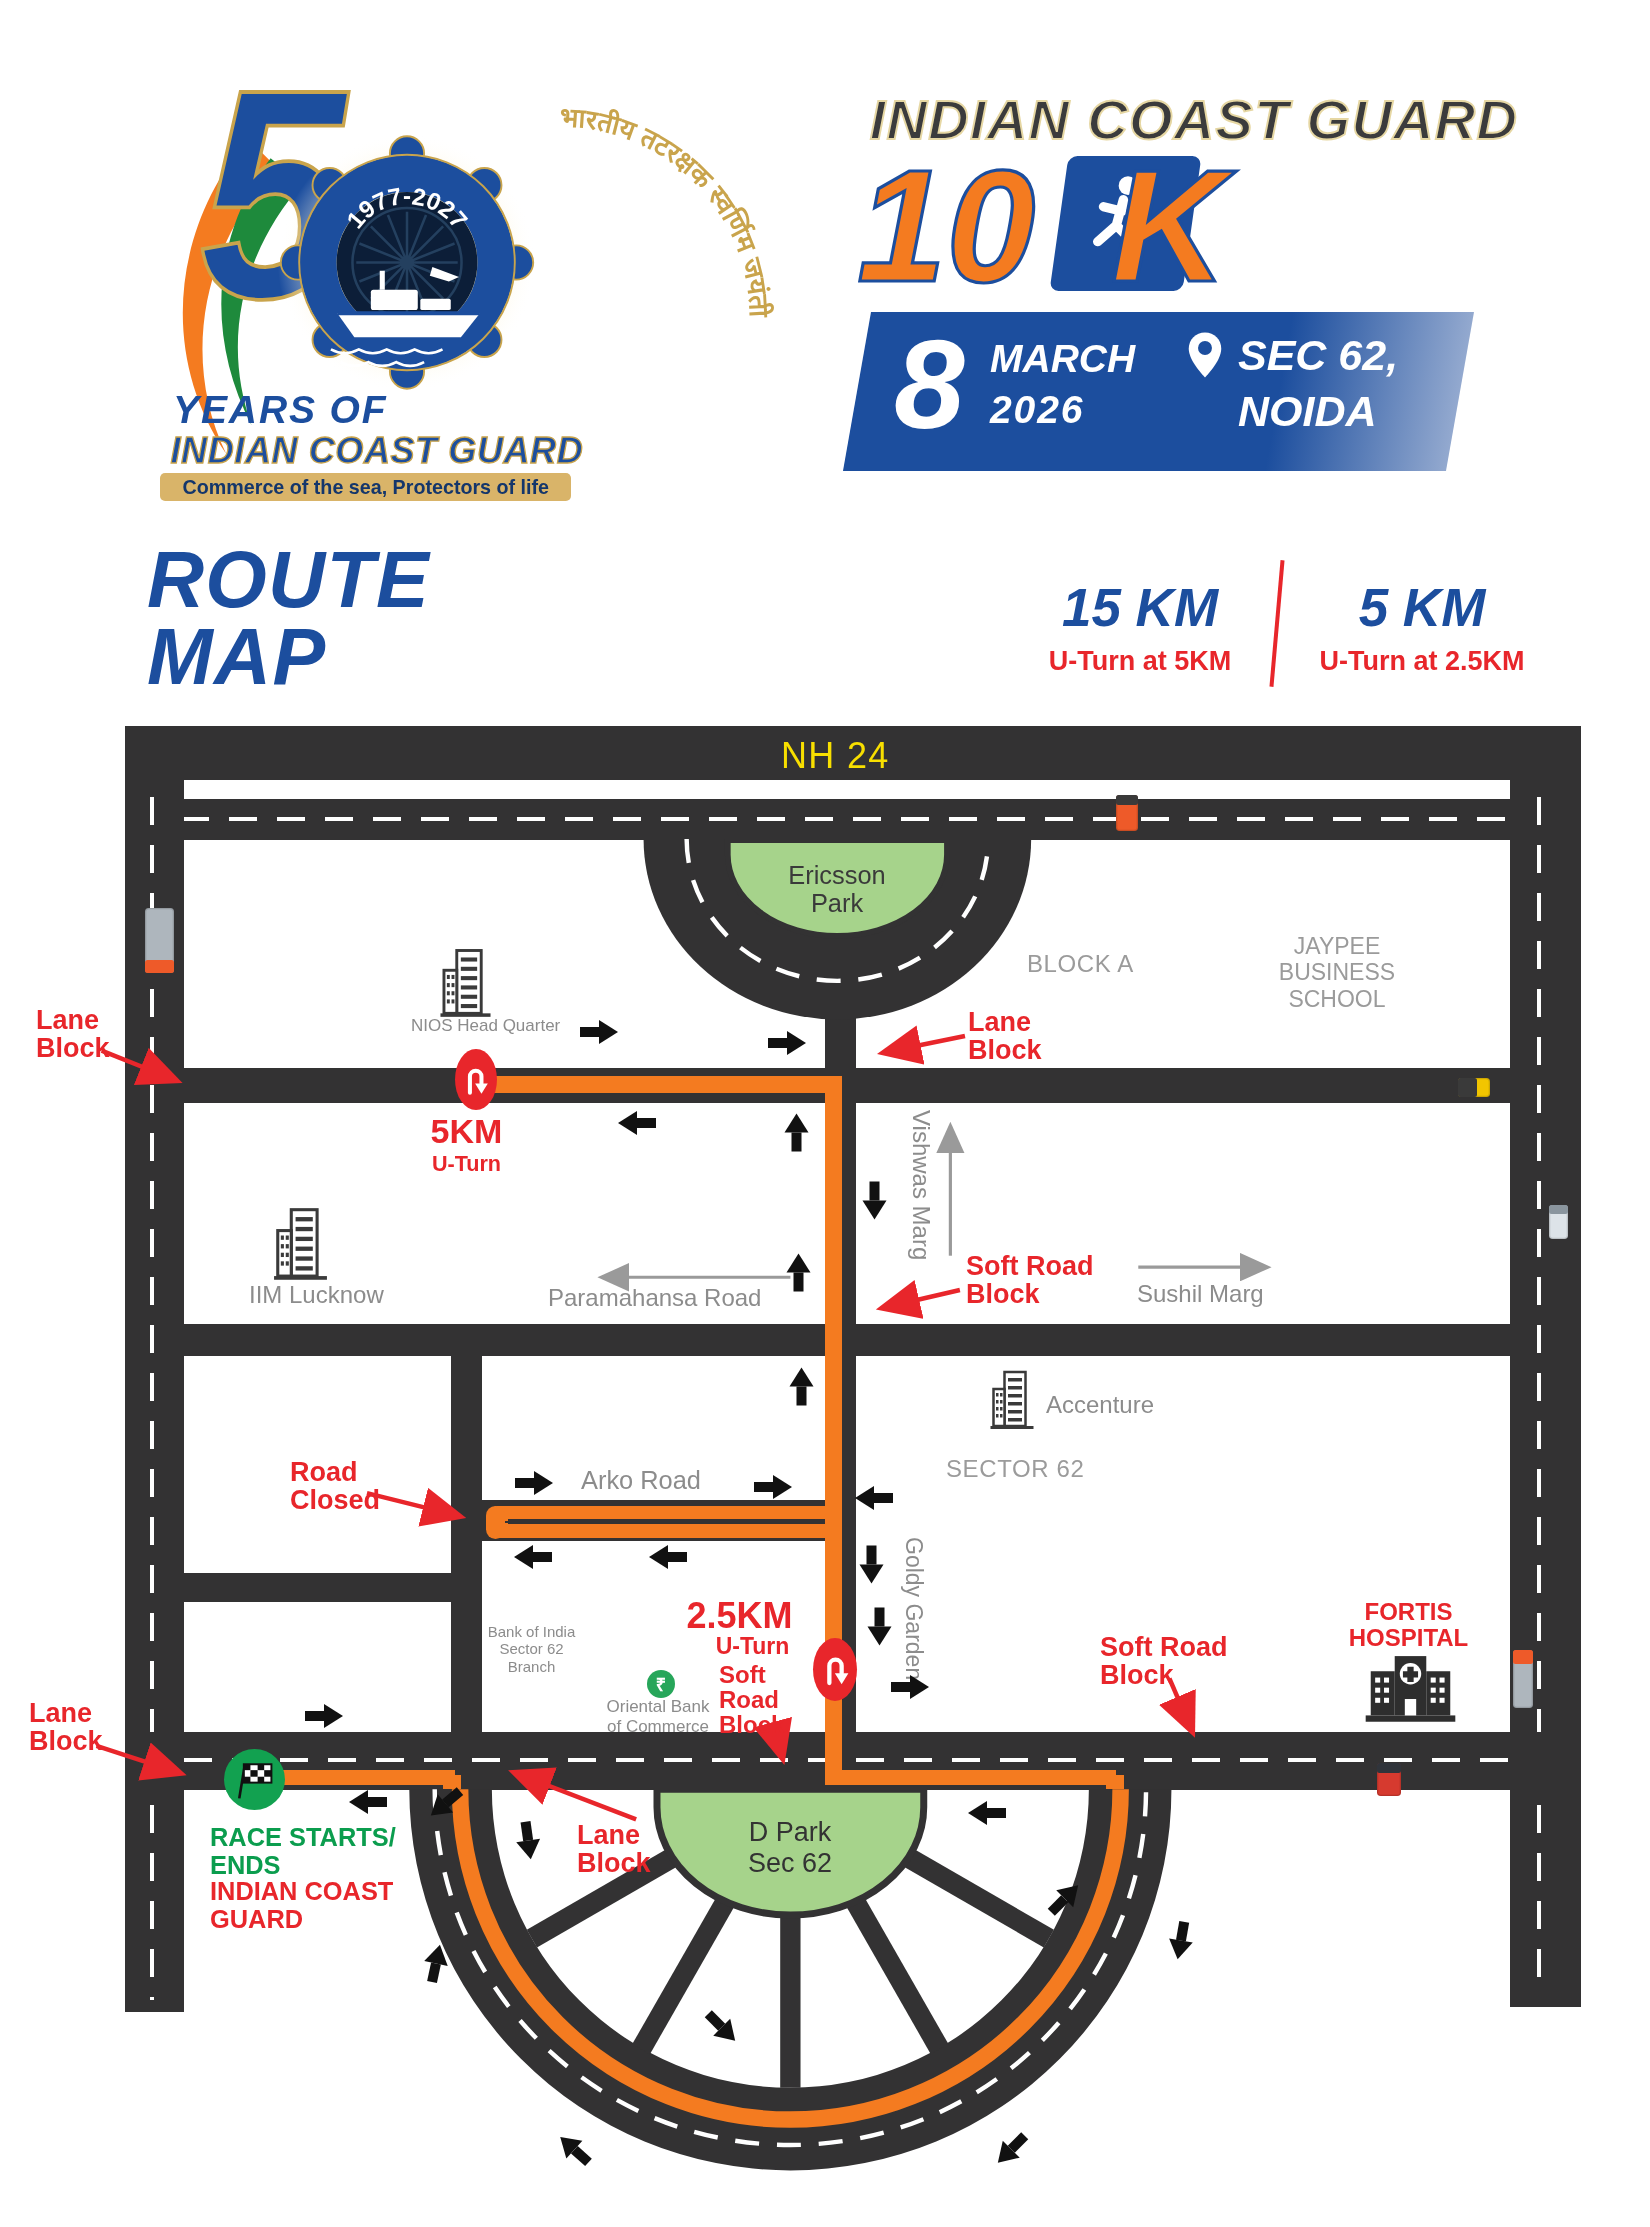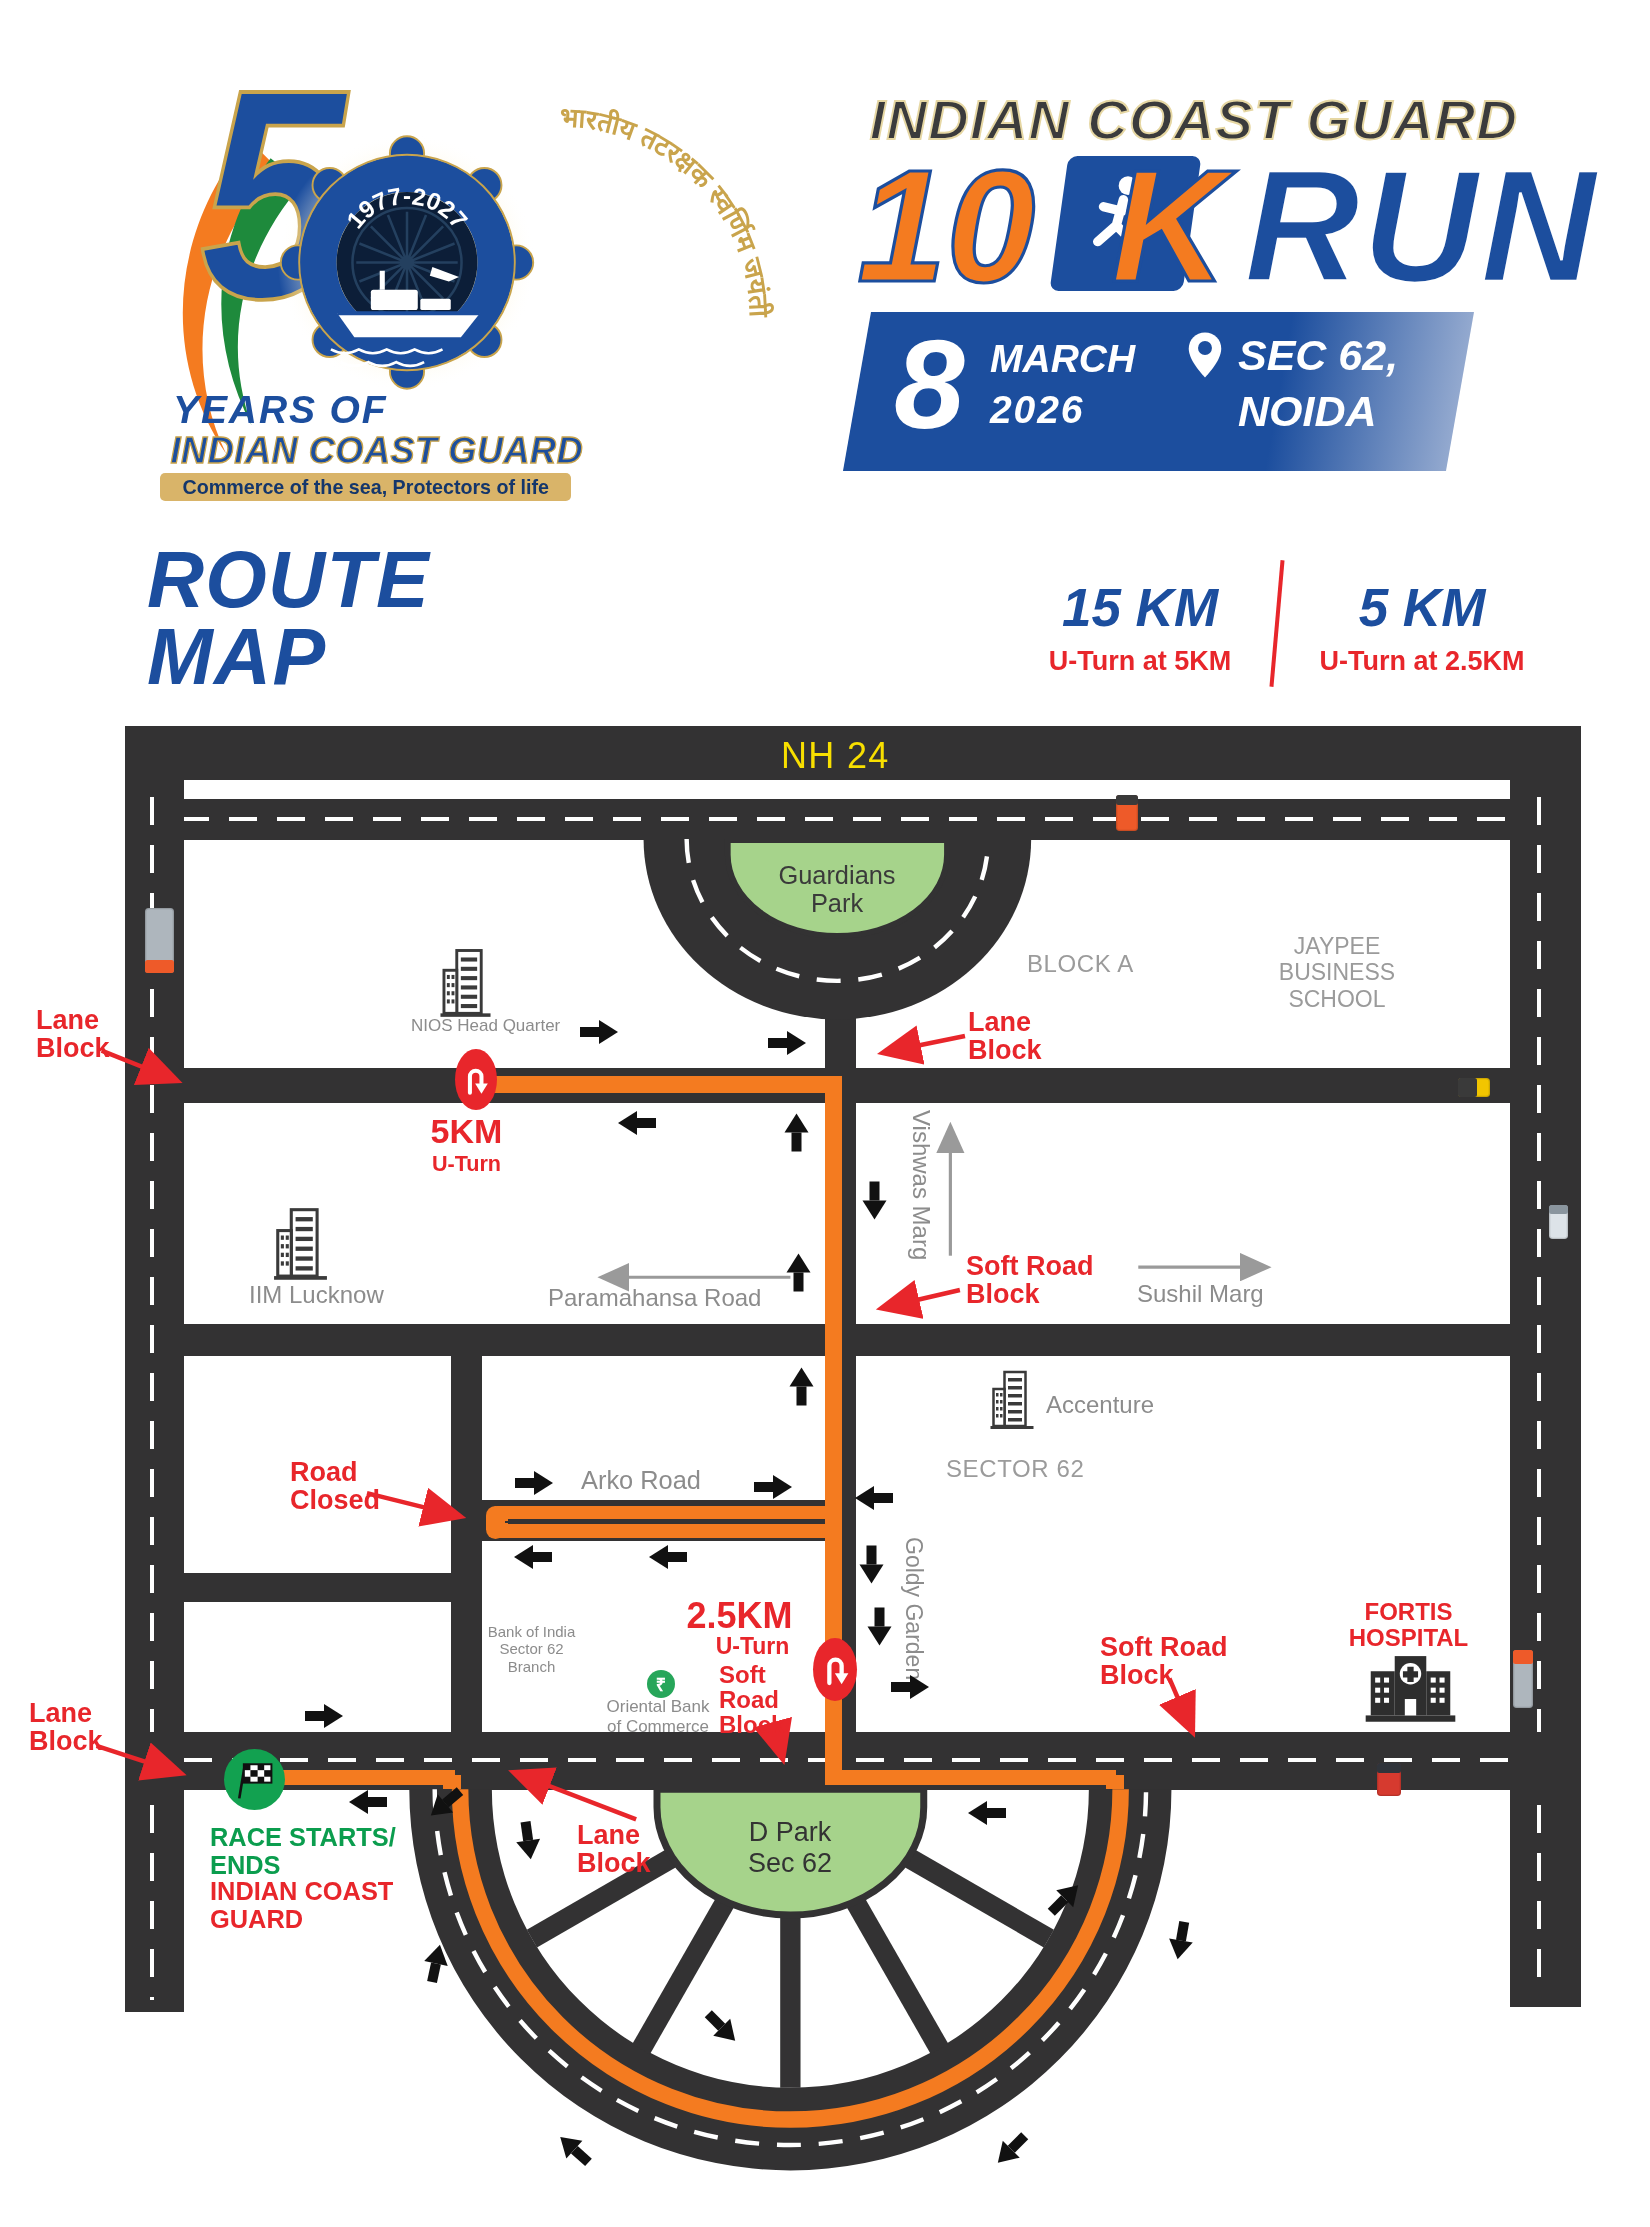--- a/index.html
+++ b/index.html
@@ -162,21 +162,20 @@
 
 <div class="abs" style="left:851px;top:76px;width:692px;height:406px;">
   <div class="abs it9 center" style="left:0px;top:11.4px;width:686px;font-size:56px;color:#3B3B3C;-webkit-text-stroke:1.9px #E6D7A3;letter-spacing:1.3px;">INDIAN COAST GUARD</div>
   <div class="abs" style="left:6.3px;top:70px;width:686px;height:165px;">
     <span class="abs it9" style="left:0px;top:0px;font-size:160px;line-height:1;color:#F47B20;-webkit-text-stroke:3.2px #1C4E9E;">10</span>
     <span class="abs" style="left:202px;top:10.2px;width:133px;height:135px;background:#1C4E9E;border-radius:9px;transform:skewX(-8deg);"></span>
     <svg class="abs" style="left:229px;top:20.3px;" width="70" height="114" viewBox="0 0 60 84">
         <use href="#sym-runner"></use>
       </svg>
     <span class="abs it9" style="left:254px;top:0px;font-size:160px;line-height:1;color:#F47B20;-webkit-text-stroke:3.2px #1C4E9E;">K</span>
-    <span class="abs it9" style="left:387px;top:0px;font-size:160px;line-height:1;color:#1C4E9E;-webkit-text-stroke:2.5px #fff;letter-spacing:2.5px;">RUN</span>
   </div>
   <div class="abs" style="left:6.3px;top:236px;width:603px;height:159px;transform:skewX(-10deg);background:linear-gradient(90deg,#1C4E9E 0%,#1C4E9E 70%,#93A9CF 100%);">
     <div class="abs" style="left:0;top:0;width:100%;height:100%;transform:skewX(10deg);">
       <span class="abs it9" style="left:37px;top:9px;font-size:127px;line-height:1;color:#fff;">8</span>
       <span class="abs it9" style="left:133px;top:25.4px;font-size:39px;color:#fff;">MARCH</span>
       <span class="abs it9" style="left:133px;top:76px;font-size:39px;color:#fff;letter-spacing:1.9px;">2026</span>
       <svg class="abs" style="left:330px;top:19px;" width="36" height="48" viewBox="0 0 46 62">
           <use href="#sym-pin"></use>
         </svg>
       <span class="abs it9" style="left:381px;top:19px;font-size:43px;color:#fff;">SEC 62,</span>
@@ -219,21 +218,21 @@
   <div class="road" style="left:825px;top:1074px;width:30.5px;height:715px;"></div>
   <div class="road" style="left:825px;top:1015px;width:30.5px;height:63px;"></div>
   <div class="road" style="left:125px;top:1732px;width:1456px;height:58px;"></div>
   <div class="dashH" style="left:184px;top:1758px;width:1326px;"></div>
 
   <svg class="abs" style="left:635px;top:839px;" width="406" height="190" viewBox="0 0 640 300">
     <path d="M13,0 A306,285 0 0 0 625,0 Z" fill="#333233"></path>
     <path d="M81,0 A238,224 0 0 0 557,0" fill="none" stroke="#fff" stroke-width="7" stroke-dasharray="38 28"></path>
     <path d="M146,2 L492,2 L492,25 A173,128 0 0 1 146,25 Z" fill="#A6D38B" stroke="#333233" stroke-width="9"></path>
   </svg>
-  <div class="lbl pre center" style="left:742px;top:862px;width:190px;font-size:25.4px;color:#3A3A3A;line-height:1.1;">Guardians
+  <div class="lbl pre center" style="left:742px;top:862px;width:190px;font-size:25.4px;color:#3A3A3A;line-height:1.1;">Ericsson
 Park</div>
 
   <svg class="abs" style="left:375px;top:1788px;" width="832" height="413" viewBox="0 0 1310 650">
     <path fill-rule="evenodd" d="M54,2 A600,600 0 0 0 1254,2 L1124,2 A470,470 0 0 1 184,2 Z" fill="#333233"></path>
     <g stroke="#333233" stroke-width="32">
       <line x1="827" y1="102" x2="1061" y2="237"></line>
       <line x1="754" y1="175" x2="889" y2="411"></line>
       <line x1="654" y1="202" x2="654" y2="472"></line>
       <line x1="554" y1="175" x2="419" y2="411"></line>
       <line x1="481" y1="102" x2="247" y2="237"></line>

